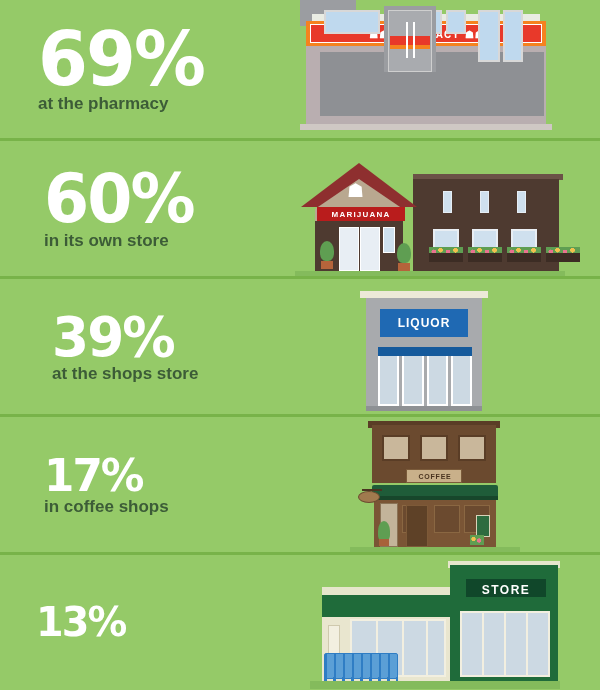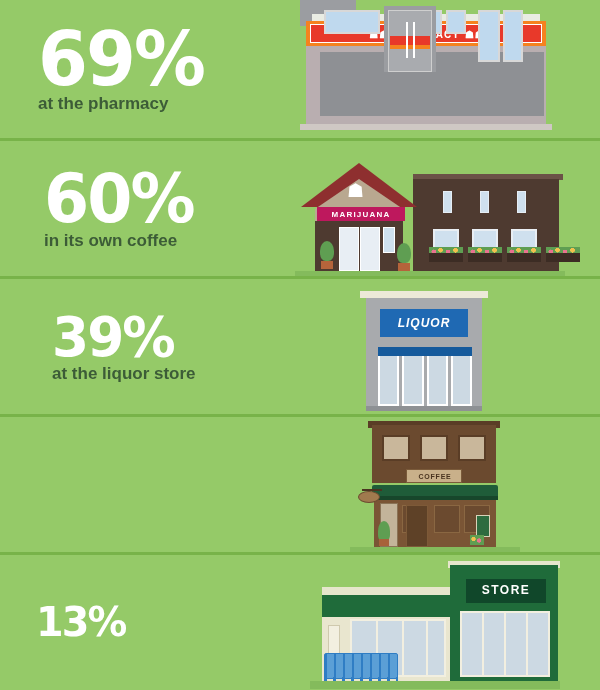--- a/index.html
+++ b/index.html
@@ -106,21 +106,21 @@
   }
   .mj .gable{
     position:absolute;left:20px;top:38px;
     width:0;height:0;
     border-left:44px solid transparent;
     border-right:44px solid transparent;
     border-bottom:30px solid #b9a890;
   }
   .mj .gbody{position:absolute;left:20px;top:68px;width:88px;height:62px;background:#b9a890;}
   .mj .leaf{position:absolute;left:52px;top:40px;color:#ffffff;font-size:19px;line-height:1;}
-  .mj .mjsign{position:absolute;left:22px;top:66px;width:88px;height:14px;background:#be185d;}
+  .mj .mjsign{position:absolute;left:22px;top:66px;width:88px;height:14px;background:#b91c1c;}
   .mj .mjsigntxt{
     position:absolute;left:0;top:0;width:88px;height:14px;
     display:flex;align-items:center;justify-content:center;
     color:#fff;font-size:8px;font-weight:bold;letter-spacing:1.2px;
     font-family:"Liberation Sans",sans-serif;
   }
   .mj .store{position:absolute;left:20px;top:80px;width:88px;height:50px;background:#4e3a30;}
   .mj .fdoor{position:absolute;top:86px;width:20px;height:44px;background:#e8eef4;border:1px solid #fff;box-sizing:border-box;}
   .mj .fd1{left:44px;}
   .mj .fd2{left:65px;}
@@ -149,21 +149,21 @@
       radial-gradient(circle at 14% 60%,#e8738f 2.2px,transparent 2.4px),
       radial-gradient(circle at 34% 40%,#f2c14e 2.2px,transparent 2.4px),
       radial-gradient(circle at 56% 62%,#e8738f 2.2px,transparent 2.4px),
       radial-gradient(circle at 78% 42%,#f2c14e 2.2px,transparent 2.4px),
       linear-gradient(#5f9e52,#5f9e52);
   }
   .mj .fl1{left:134px;} .mj .fl2{left:173px;} .mj .fl3{left:212px;} .mj .fl4{left:251px;}
   .mj .ground{position:absolute;left:0;top:130px;width:270px;height:6px;background:#84bb5c;}
 
   
-  .lq{left:350px;width:150px;font-style:italic;}
+  .lq{left:350px;width:150px;}
   .lq .cap{position:absolute;left:10px;top:12px;width:128px;height:7px;background:#ece9d8;}
   .lq .body{position:absolute;left:16px;top:19px;width:116px;height:108px;background:#a8aaad;}
   .lq .sign{position:absolute;left:30px;top:30px;width:88px;height:28px;background:#1f69b3;}
   .lq .signtxt{
     position:absolute;left:0;top:0;width:88px;height:28px;
     display:flex;align-items:center;justify-content:center;
     color:#fff;font-size:12px;font-weight:bold;letter-spacing:1px;
     font-family:"Liberation Sans",sans-serif;
   }
   .lq .awning{position:absolute;left:28px;top:68px;width:94px;height:9px;background:#155a9c;}
@@ -202,21 +202,21 @@
   .sm{left:310px;width:250px;}
   .sm .lowroof{position:absolute;left:12px;top:32px;width:128px;height:8px;background:#e6e6cc;}
   .sm .lowbody{position:absolute;left:12px;top:40px;width:128px;height:86px;background:#e9e6cf;}
   .sm .lowband{position:absolute;left:12px;top:40px;width:128px;height:22px;background:#1f6b3a;}
   .sm .lowwin{position:absolute;left:40px;top:64px;width:96px;height:58px;background:#ccd9e3;border:2px solid #f2efe0;box-sizing:border-box;}
   .sm .lwdiv{position:absolute;top:64px;width:2px;height:58px;background:#f2efe0;}
   .sm .d1{left:66px;} .sm .d2{left:92px;} .sm .d3{left:116px;}
   .sm .smalldoor{position:absolute;left:18px;top:70px;width:12px;height:34px;background:#f2efe0;border:1px solid #cfc9ae;box-sizing:border-box;}
   .sm .tower{position:absolute;left:140px;top:10px;width:108px;height:116px;background:#1f6b3a;}
   .sm .towercap{position:absolute;left:138px;top:6px;width:112px;height:7px;background:#e6e6cc;}
-  .sm .sign{position:absolute;left:156px;top:24px;width:80px;height:24px;background:#10472a;}
+  .sm .sign{position:absolute;left:156px;top:24px;width:80px;height:18px;background:#10472a;}
   .sm .signtxt{position:absolute;left:0;top:0;width:80px;height:22px;display:flex;align-items:center;justify-content:center;color:#fff;font-size:12px;font-weight:bold;letter-spacing:1.5px;font-family:"Liberation Sans",sans-serif;}
   .sm .twin{position:absolute;left:150px;top:56px;width:90px;height:66px;background:#ccd9e3;border:2px solid #f2efe0;box-sizing:border-box;}
   .sm .twdiv{position:absolute;top:56px;width:2px;height:66px;background:#f2efe0;}
   .sm .t1{left:172px;} .sm .t2{left:194px;} .sm .t3{left:216px;}
   .sm .carts{position:absolute;left:14px;top:98px;width:74px;height:26px;
     background:
       repeating-linear-gradient(90deg,#2f7dc4 0 2px,transparent 2px 9px),
       linear-gradient(#5b9fd6,#5b9fd6);
     border:1px solid #2f7dc4;box-sizing:border-box;border-radius:2px;}
   .sm .cartwheels{position:absolute;left:14px;top:122px;width:74px;height:4px;
@@ -263,21 +263,21 @@
       <div class="handle h1"></div>
       <div class="handle h2"></div>
       <div class="base"></div>
     </div>
   </div>
 
   <div class="row r2">
     <div class="stat">
       <div class="pct">60%</div>
       <div class="caption">
-        <span class="lead">in its </span><b>own coffee</b>
+        <span class="lead">in its </span><b>own store</b>
       </div>
     </div>
 
     <div class="art mj">
       <div class="blocktop"></div>
       <div class="block"></div>
       <div class="gableroofL"></div>
       <div class="gable"></div>
       <div class="gbody"></div>
       <div class="leaf">☗</div>
@@ -307,21 +307,21 @@
       <div class="fbox f3"></div>
       <div class="fbox f4"></div>
       <div class="ground"></div>
     </div>
   </div>
 
   <div class="row r3">
     <div class="stat">
       <div class="pct">39%</div>
       <div class="caption">
-        <span class="lead">at the </span><b>liquor store</b>
+        <span class="lead">at the </span><b>shops store</b>
       </div>
     </div>
 
     <div class="art lq">
       <div class="cap"></div>
       <div class="body"></div>
       <div class="sign">
         <div class="signtxt">LIQUOR</div>
       </div>
       <div class="awning"></div>
@@ -329,20 +329,26 @@
         <div class="w"></div>
         <div class="w"></div>
         <div class="w"></div>
         <div class="w"></div>
       </div>
       <div class="base"></div>
     </div>
   </div>
 
   <div class="row r4">
+    <div class="stat">
+      <div class="pct">17%</div>
+      <div class="caption">
+        <span class="lead">in </span><b>coffee shops</b>
+      </div>
+    </div>
 
     <div class="art cf">
       <div class="cornice"></div>
       <div class="upper"></div>
       <div class="uwin uw1"></div>
       <div class="uwin uw2"></div>
       <div class="uwin uw3"></div>
       <div class="sign">
         <div class="signtxt">COFFEE</div>
       </div>

